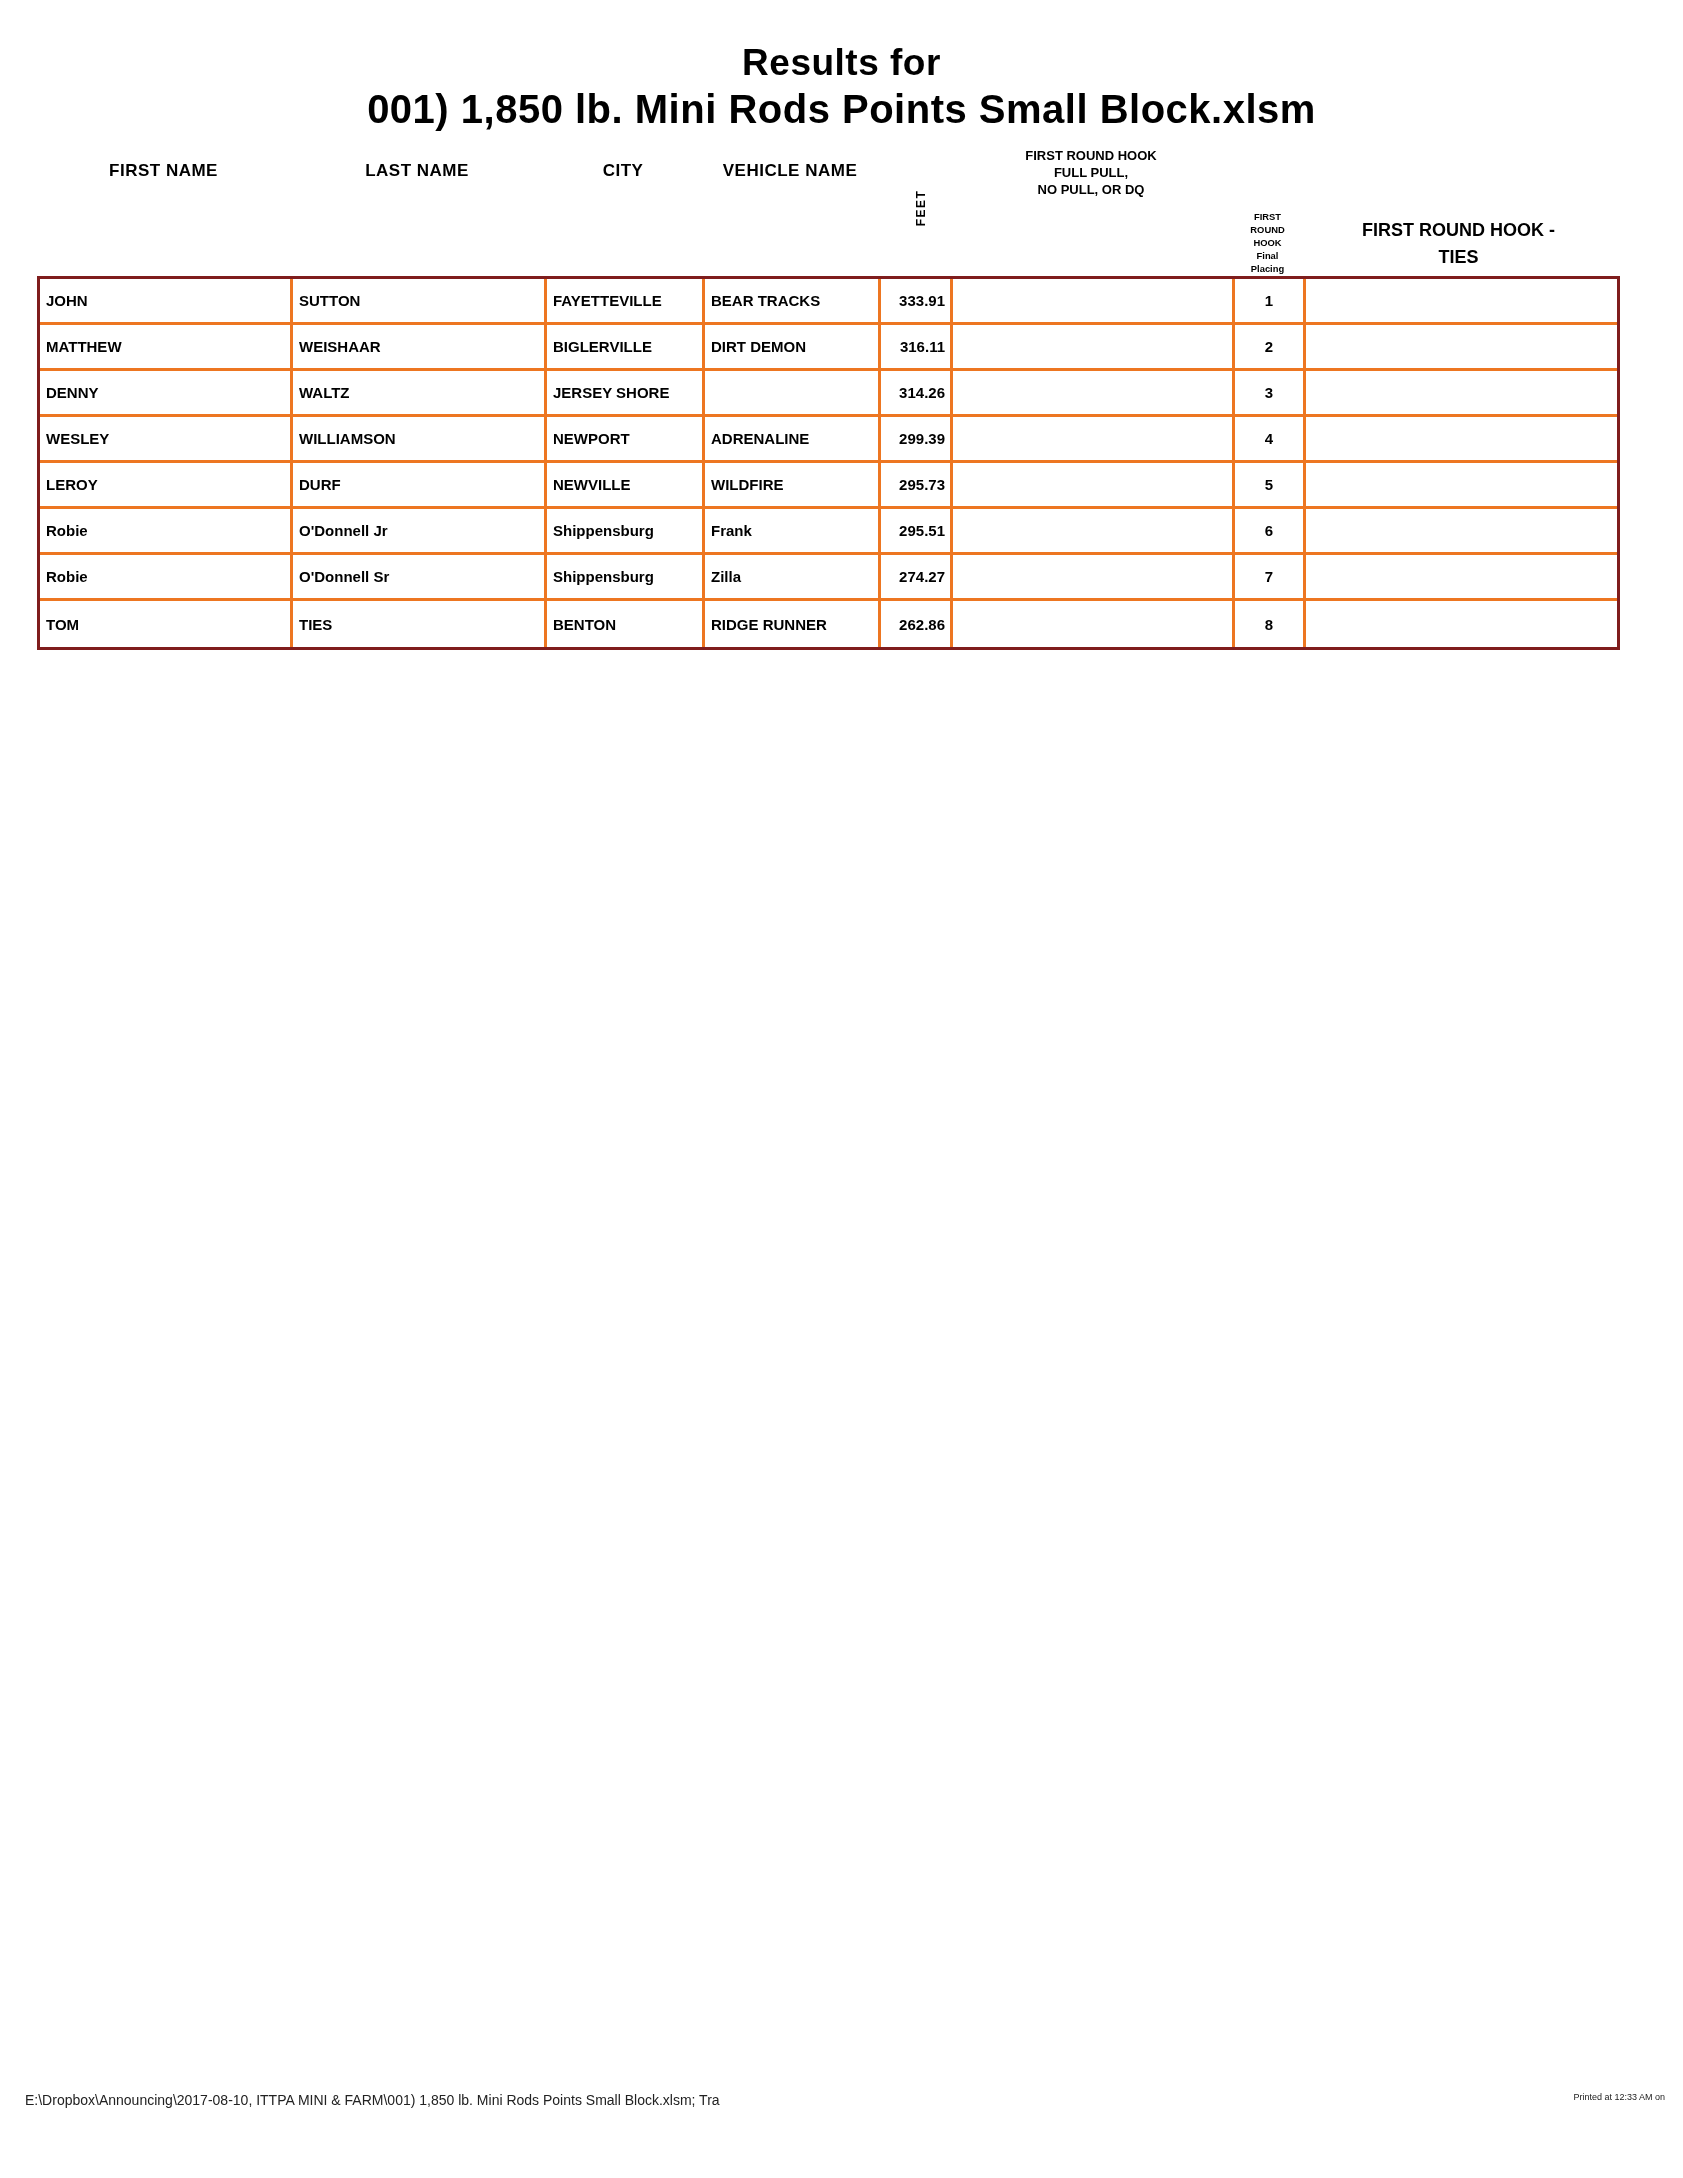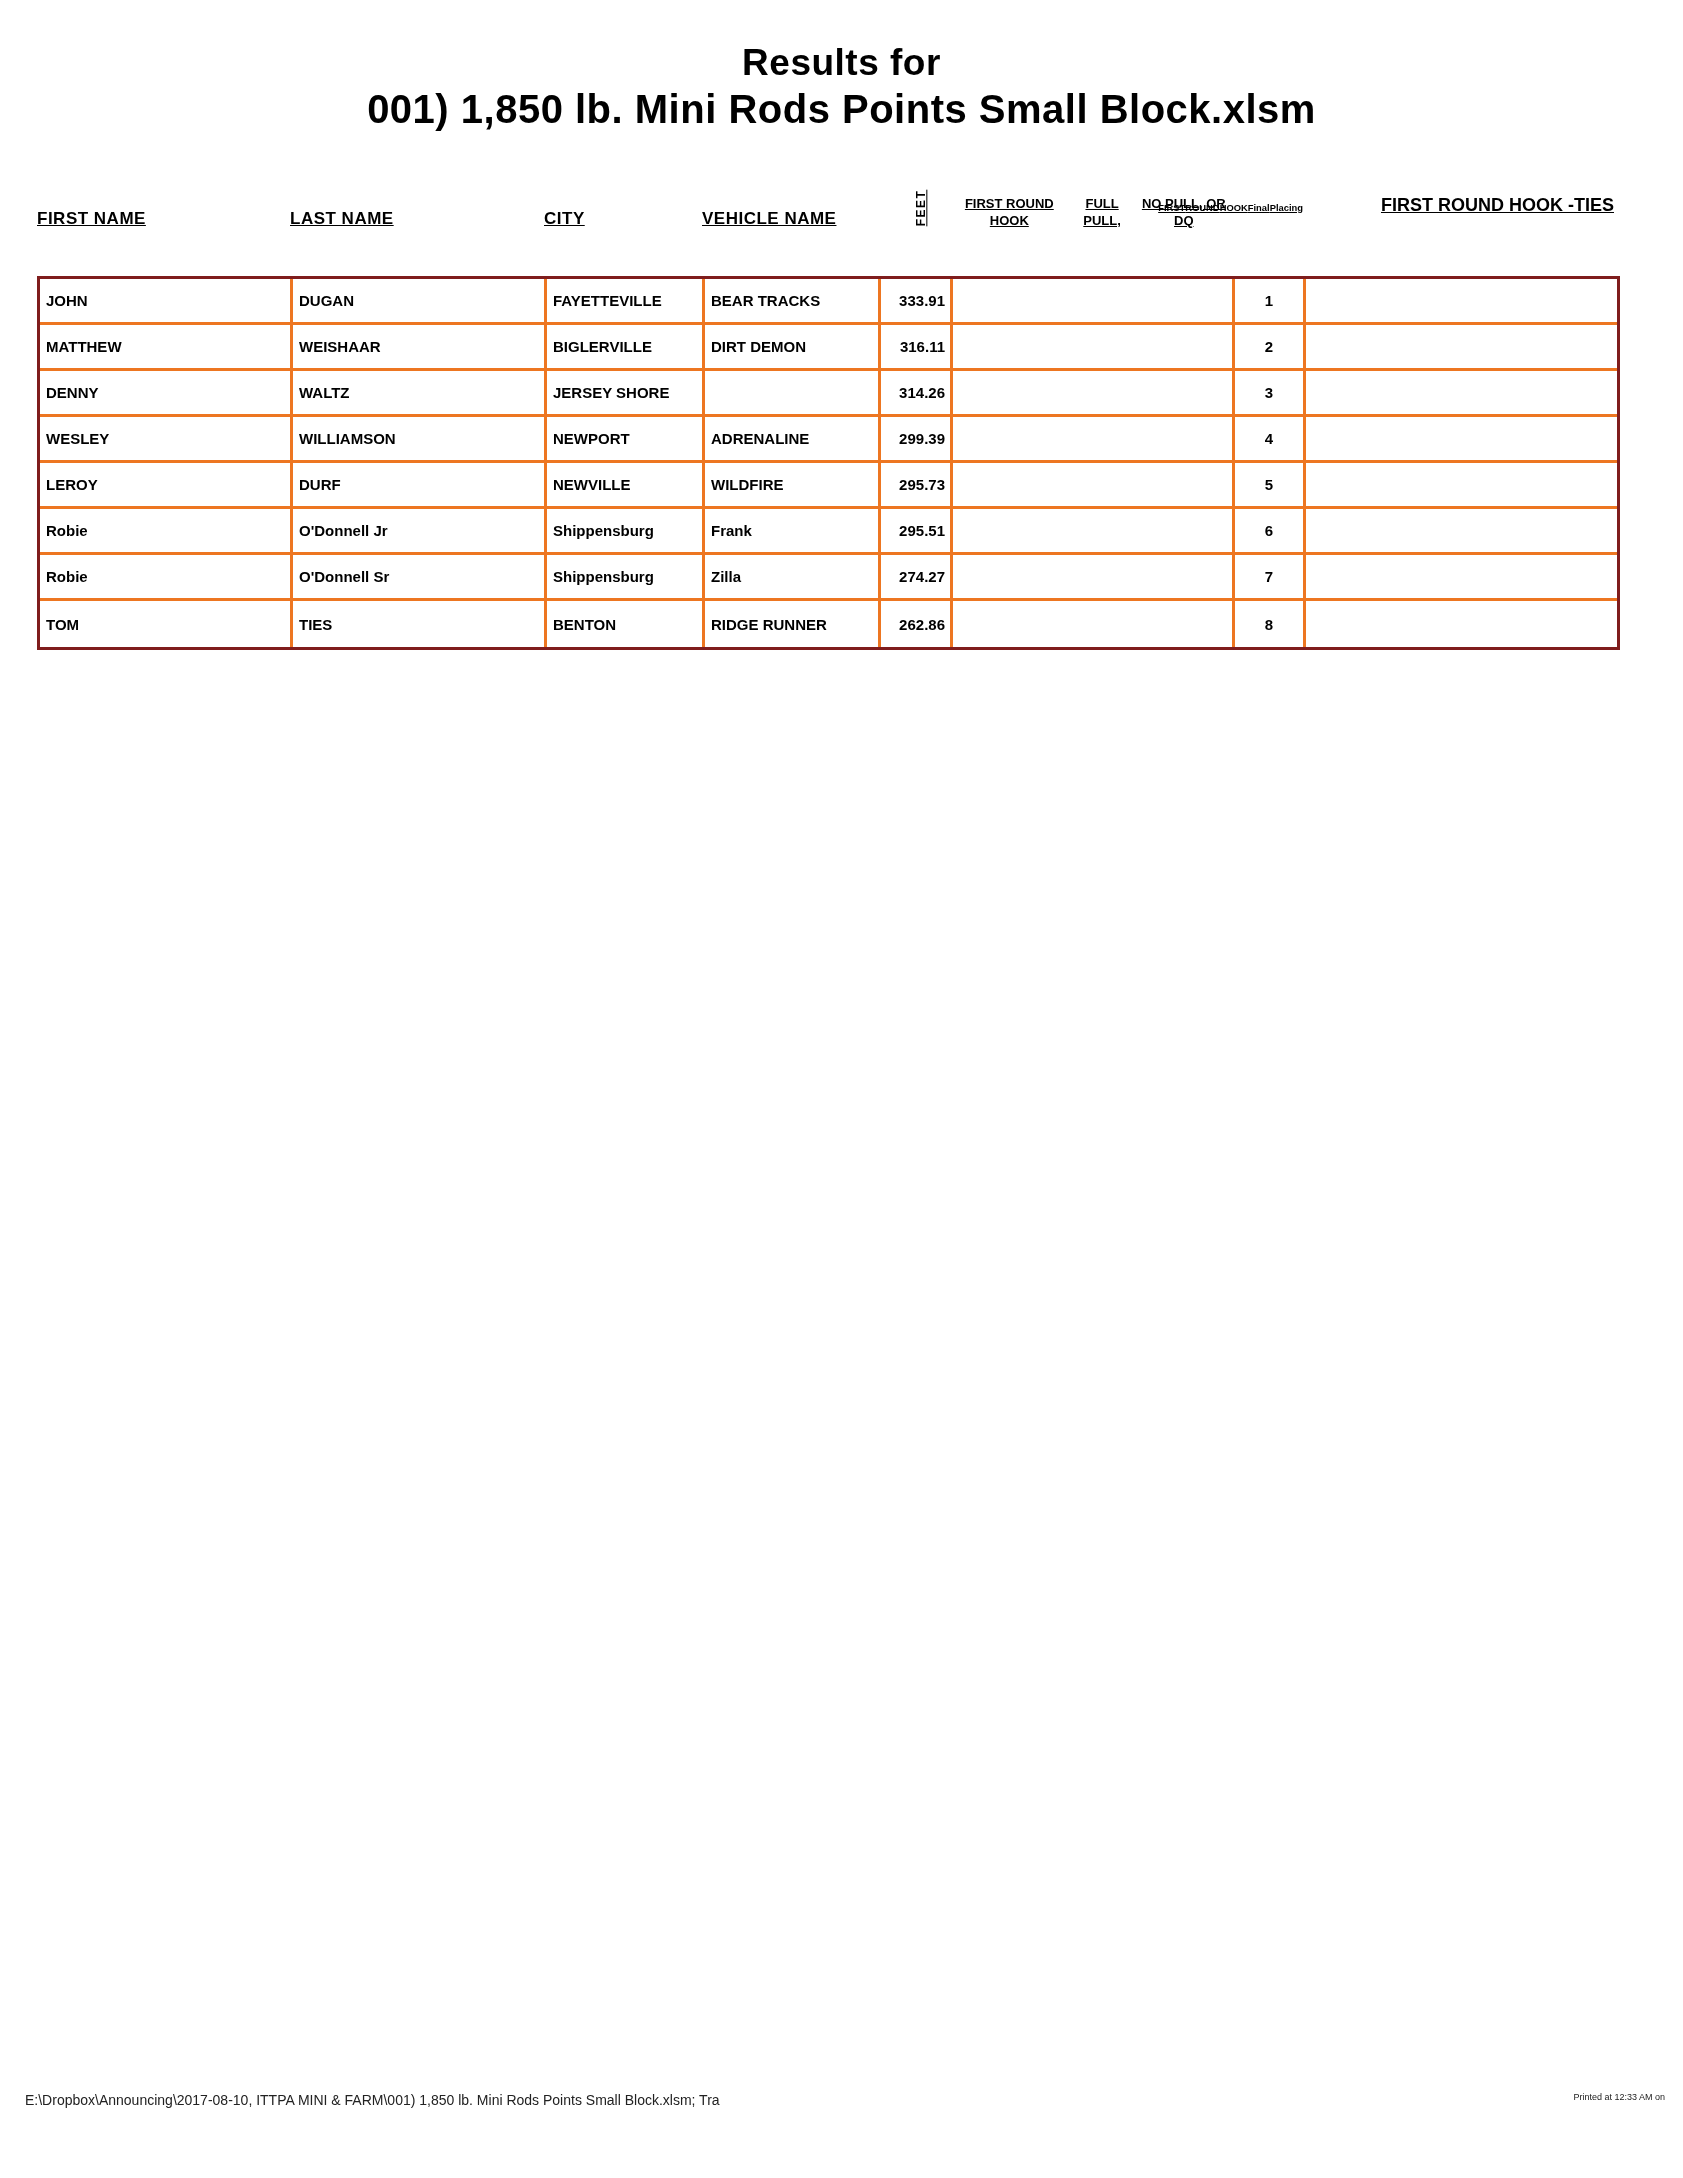--- a/index.html
+++ b/index.html
@@ -16,22 +16,22 @@
     text-align:center; font-size:40px; font-weight:bold; letter-spacing:0.5px;
   }
   .cols {
     display:grid;
     grid-template-columns:253px 254px 158px 176px 72px 282px 71px 311px;
   }
   .header-zone {
     position:absolute; left:37px; top:139px; width:1579px; height:138px;
   }
   .h-cell {
-    display:flex; justify-content:flex-start;
-    align-items:center; text-align:center; overflow:visible;text-decoration:underline;
+    display:flex; flex-direction:column; justify-content:flex-start;
+    align-items:center; text-align:center; overflow:visible;
   }
   .h-main { padding-top:22px; font-size:17px; font-weight:bold; letter-spacing:0.5px; white-space:nowrap; }
   .h-feet { justify-content:center; }
   .h-feet .rot {
     transform:rotate(-90deg); font-size:12px; font-weight:bold;
     letter-spacing:1.5px; white-space:nowrap; padding-top:14px;
   }
   .h-hook { padding-top:8px; font-size:13px; font-weight:bold; line-height:17px; }
   .h-placing { justify-content:flex-end; font-size:9.4px; font-weight:bold; line-height:13px; padding-bottom:2px; }
   .h-ties { justify-content:flex-end; font-size:18px; font-weight:bold; line-height:27px; padding-bottom:6px; white-space:nowrap; }
@@ -93,21 +93,21 @@
   </div>
   <div class="h-cell h-ties">
     <span>FIRST ROUND HOOK -</span>
     <span>TIES</span>
   </div>
 </div>
 
 <div class="results-table cols">
 
   <div class="cell">JOHN</div>
-  <div class="cell">DUGAN</div>
+  <div class="cell">SUTTON</div>
   <div class="cell">FAYETTEVILLE</div>
   <div class="cell">BEAR TRACKS</div>
   <div class="cell feet">333.91</div>
   <div class="cell"></div>
   <div class="cell placing">1</div>
   <div class="cell col-last"></div>
 
   <div class="cell">MATTHEW</div>
   <div class="cell">WEISHAAR</div>
   <div class="cell">BIGLERVILLE</div>

